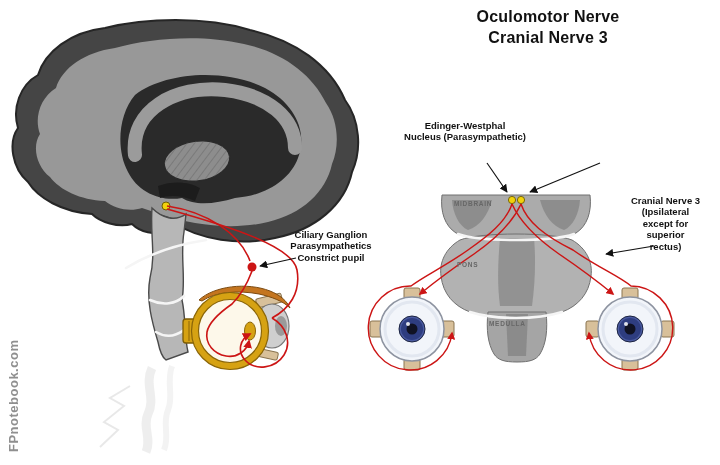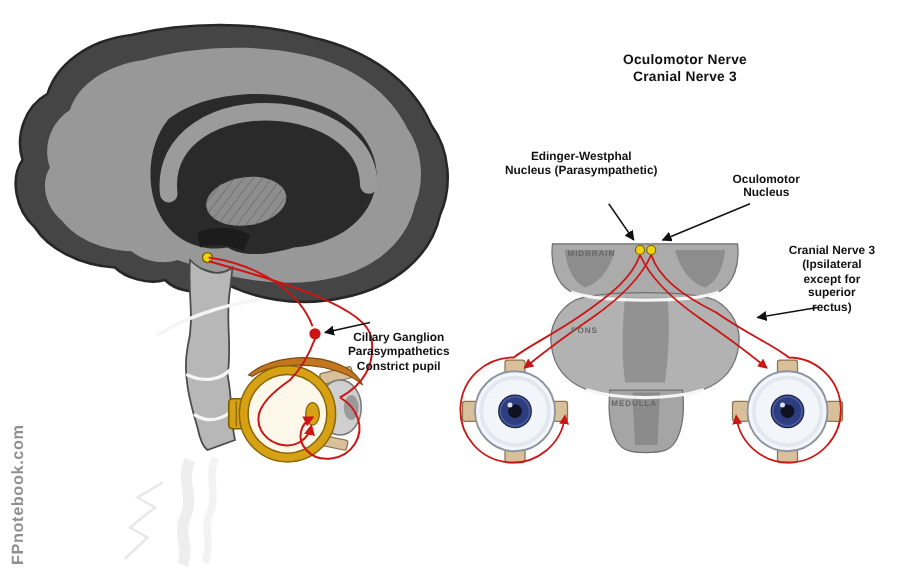--- a/index.html
+++ b/index.html
@@ -2,21 +2,21 @@
 <html style="--nerve-red: #cc1515; --nucleus-yellow: #f2d20c; --eye-gold: #d6a213; --eye-gold-dark: #7d5c06; --muscle-tan: #d8c09a; --muscle-orange: #c4751f; --iris-blue: #2e3d80; --brain-dark: #454545; --brain-mid: #989898; --brain-deep: #2a2a2a; --stem-light: #b7b7b7; --brainstem-gray: #ababab; --region-text: #676767; --watermark-gray: #8f8f8f;"><head>
 <meta charset="utf-8">
 <style>
   * { margin:0; padding:0; box-sizing:border-box; }
   html,body { background:#ffffff; font-family:"Liberation Sans", sans-serif; }
   .stage { position:relative; width:720px; height:465px; background:#fff; overflow:hidden; }
   .stage > svg { position:absolute; left:0; top:0; }
   .lbl { position:absolute; font-weight:bold; color:#111; white-space:pre-line;
          text-align:center; line-height:1.2; }
   .lbl-sm { font-size:9.5px; }
-  .title { font-size:11px; line-height:1.3; letter-spacing:0.2px;margin-top:34px; }
+  .title { font-size:16px; line-height:1.3; letter-spacing:0.2px; }
   .region { position:absolute; font-size:6.5px; font-weight:bold;
             color:var(--region-text,#676767); letter-spacing:0.7px; white-space:nowrap; }
   .watermark { position:absolute; left:6px; top:452px; width:172px;
                transform:rotate(-90deg); transform-origin:0 0;
                font-size:13px; font-weight:bold; letter-spacing:0.5px;
                color:var(--watermark-gray,#8f8f8f); }
   .nerve { fill:none; stroke:var(--nerve-red,#cc1515); stroke-width:1.6; }
   .nerve2 { fill:none; stroke:var(--nerve-red,#cc1515); stroke-width:1.45; }
   .ptr { stroke:#111; stroke-width:1.15; }
   .whiteline { fill:none; stroke:#f5f5f5; stroke-width:2.6; stroke-linecap:round; }
@@ -148,29 +148,27 @@
   </g>
 
   <line class="ptr" x1="487" y1="163" x2="507" y2="192" marker-end="url(#arrB)"></line>
   <line class="ptr" x1="600" y1="163" x2="530" y2="192" marker-end="url(#arrB)"></line>
   <line class="ptr" x1="654" y1="246" x2="606" y2="254" marker-end="url(#arrB)"></line>
 </svg>
 
 <div class="lbl title" style="left:428px; top:7px; width:240px;">Oculomotor Nerve
 Cranial Nerve 3</div>
 
-<div class="lbl lbl-sm" style="left:264px; top:229px; width:110px;margin-top:36px;">Ciliary Ganglion
+<div class="lbl lbl-sm" style="left:276px; top:229px; width:110px;">Ciliary Ganglion
 Parasympathetics
 Constrict pupil</div>
 
 <div class="lbl lbl-sm" style="left:395px; top:120px; width:140px;">Edinger-Westphal
 Nucleus (Parasympathetic)</div>
 
-<div class="lbl lbl-sm" style="left:573px; top:138px; width:80px;">Oculomotor
-Nucleus</div>
 
 <div class="lbl lbl-sm" style="left:618px; top:195px; width:95px;">Cranial Nerve 3
 (Ipsilateral
 except for
 superior
 rectus)</div>
 
 <div class="region" style="left:454px; top:200px;">MIDBRAIN</div>
 <div class="region" style="left:457px; top:261px;">PONS</div>
 <div class="region" style="left:489px; top:320px;">MEDULLA</div>

